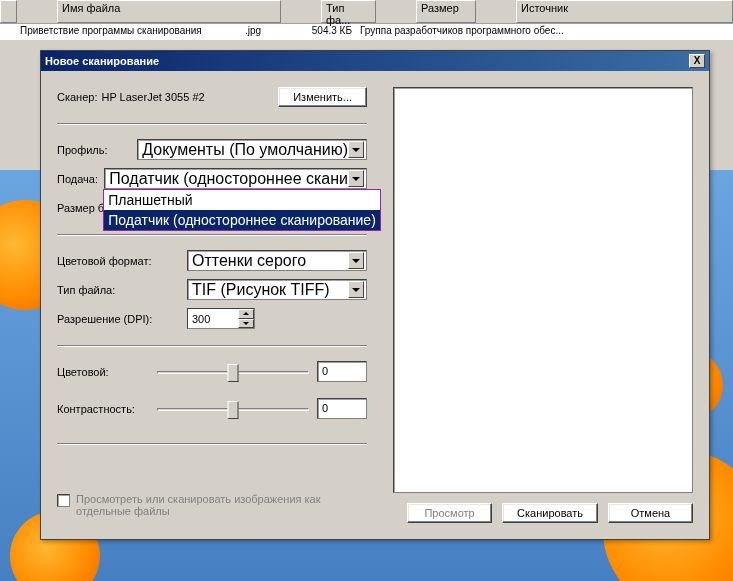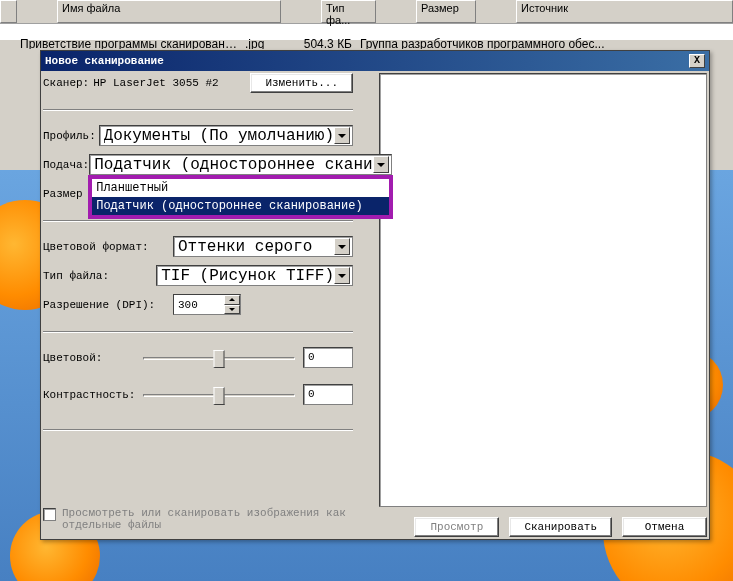--- a/index.html
+++ b/index.html
@@ -31,21 +31,21 @@
   .th-name { width: 224px; }
   .th-type { width: 55px; }
   .th-size { width: 60px; text-align: left; }
   .th-src { flex: 1; }
   .table-row {
     display: flex;
     background: #fff;
     height: 16px;
     padding: 1px 0;
   }
-  .td { padding: 12px 4px; font-size: 12px; white-space: nowrap; overflow: hidden; text-overflow: ellipsis; }
+  .td { padding: 0 4px; font-size: 10px; white-space: nowrap; overflow: hidden; text-overflow: ellipsis; }
   .td-name { width: 241px; padding-left: 20px; }
   .td-type { width: 55px; }
   .td-size { width: 60px; text-align: right; }
   .td-src { flex: 1; }
   .bg-photo {
     position: absolute;
     top: 170px;
     left: 0;
     right: 0;
     bottom: 0;
@@ -64,21 +64,20 @@
 
   .dialog {
     position: absolute;
     left: 40px;
     top: 50px;
     width: 670px;
     height: 490px;
     background: #d4d0c8;
     border: 1px solid #404040;
     box-shadow: 2px 2px 4px rgba(0,0,0,.3);
-    font-family: Liberation Mono, monospace;
   }
   .titlebar {
     background: linear-gradient(90deg, #0a246a 0%, #3a6ea5 100%);
     color: #fff;
     font-weight: bold;
     padding: 3px 4px;
     display: flex;
     justify-content: space-between;
     align-items: center;
     height: 20px;
@@ -92,21 +91,21 @@
     font-size: 10px;
     line-height: 12px;
     text-align: center;
     color: #000;
     font-weight: bold;
     cursor: pointer;
   }
   .dlg-body {
     display: flex;
     height: calc(100% - 20px);
-    padding: 2px;
+    padding: 16px;
     gap: 26px;
   }
   .left-col { width: 310px; display: flex; flex-direction: column; }
   .right-col { flex: 1; display: flex; flex-direction: column; }
   .row { display: flex; align-items: center; margin-bottom: 8px; }
   .lbl { width: 100px; color: #000; }
   .hr { border-top: 1px solid #808080; border-bottom: 1px solid #fff; margin: 8px 0 14px; }
   .btn {
     background: #ffffff;
     border: 1px solid #404040;
@@ -239,23 +238,23 @@
     justify-content: flex-end;
     gap: 10px;
     padding: 10px 0 0;
   }
   .dropdown-list {
     position: absolute;
     top: 100%;
     left: -1px;
     min-width: calc(100% + 2px);
     background: #fff;
-    border: 4px solid #a21caf;
+    border: 1px solid #a21caf;
     z-index: 100;
-    font-size: 12px;
+    font-size: 14px;
   }
   .dd-item { padding: 2px 4px; white-space: nowrap; }
   .dd-item.sel { background: #0a246a; color: #fff; }
   .feed-combo-wrap { position: relative; flex: 1; }
 </style>
 </head>
 <body>
 
 <div class="table-header">
   <div class="th th-corner"></div>

